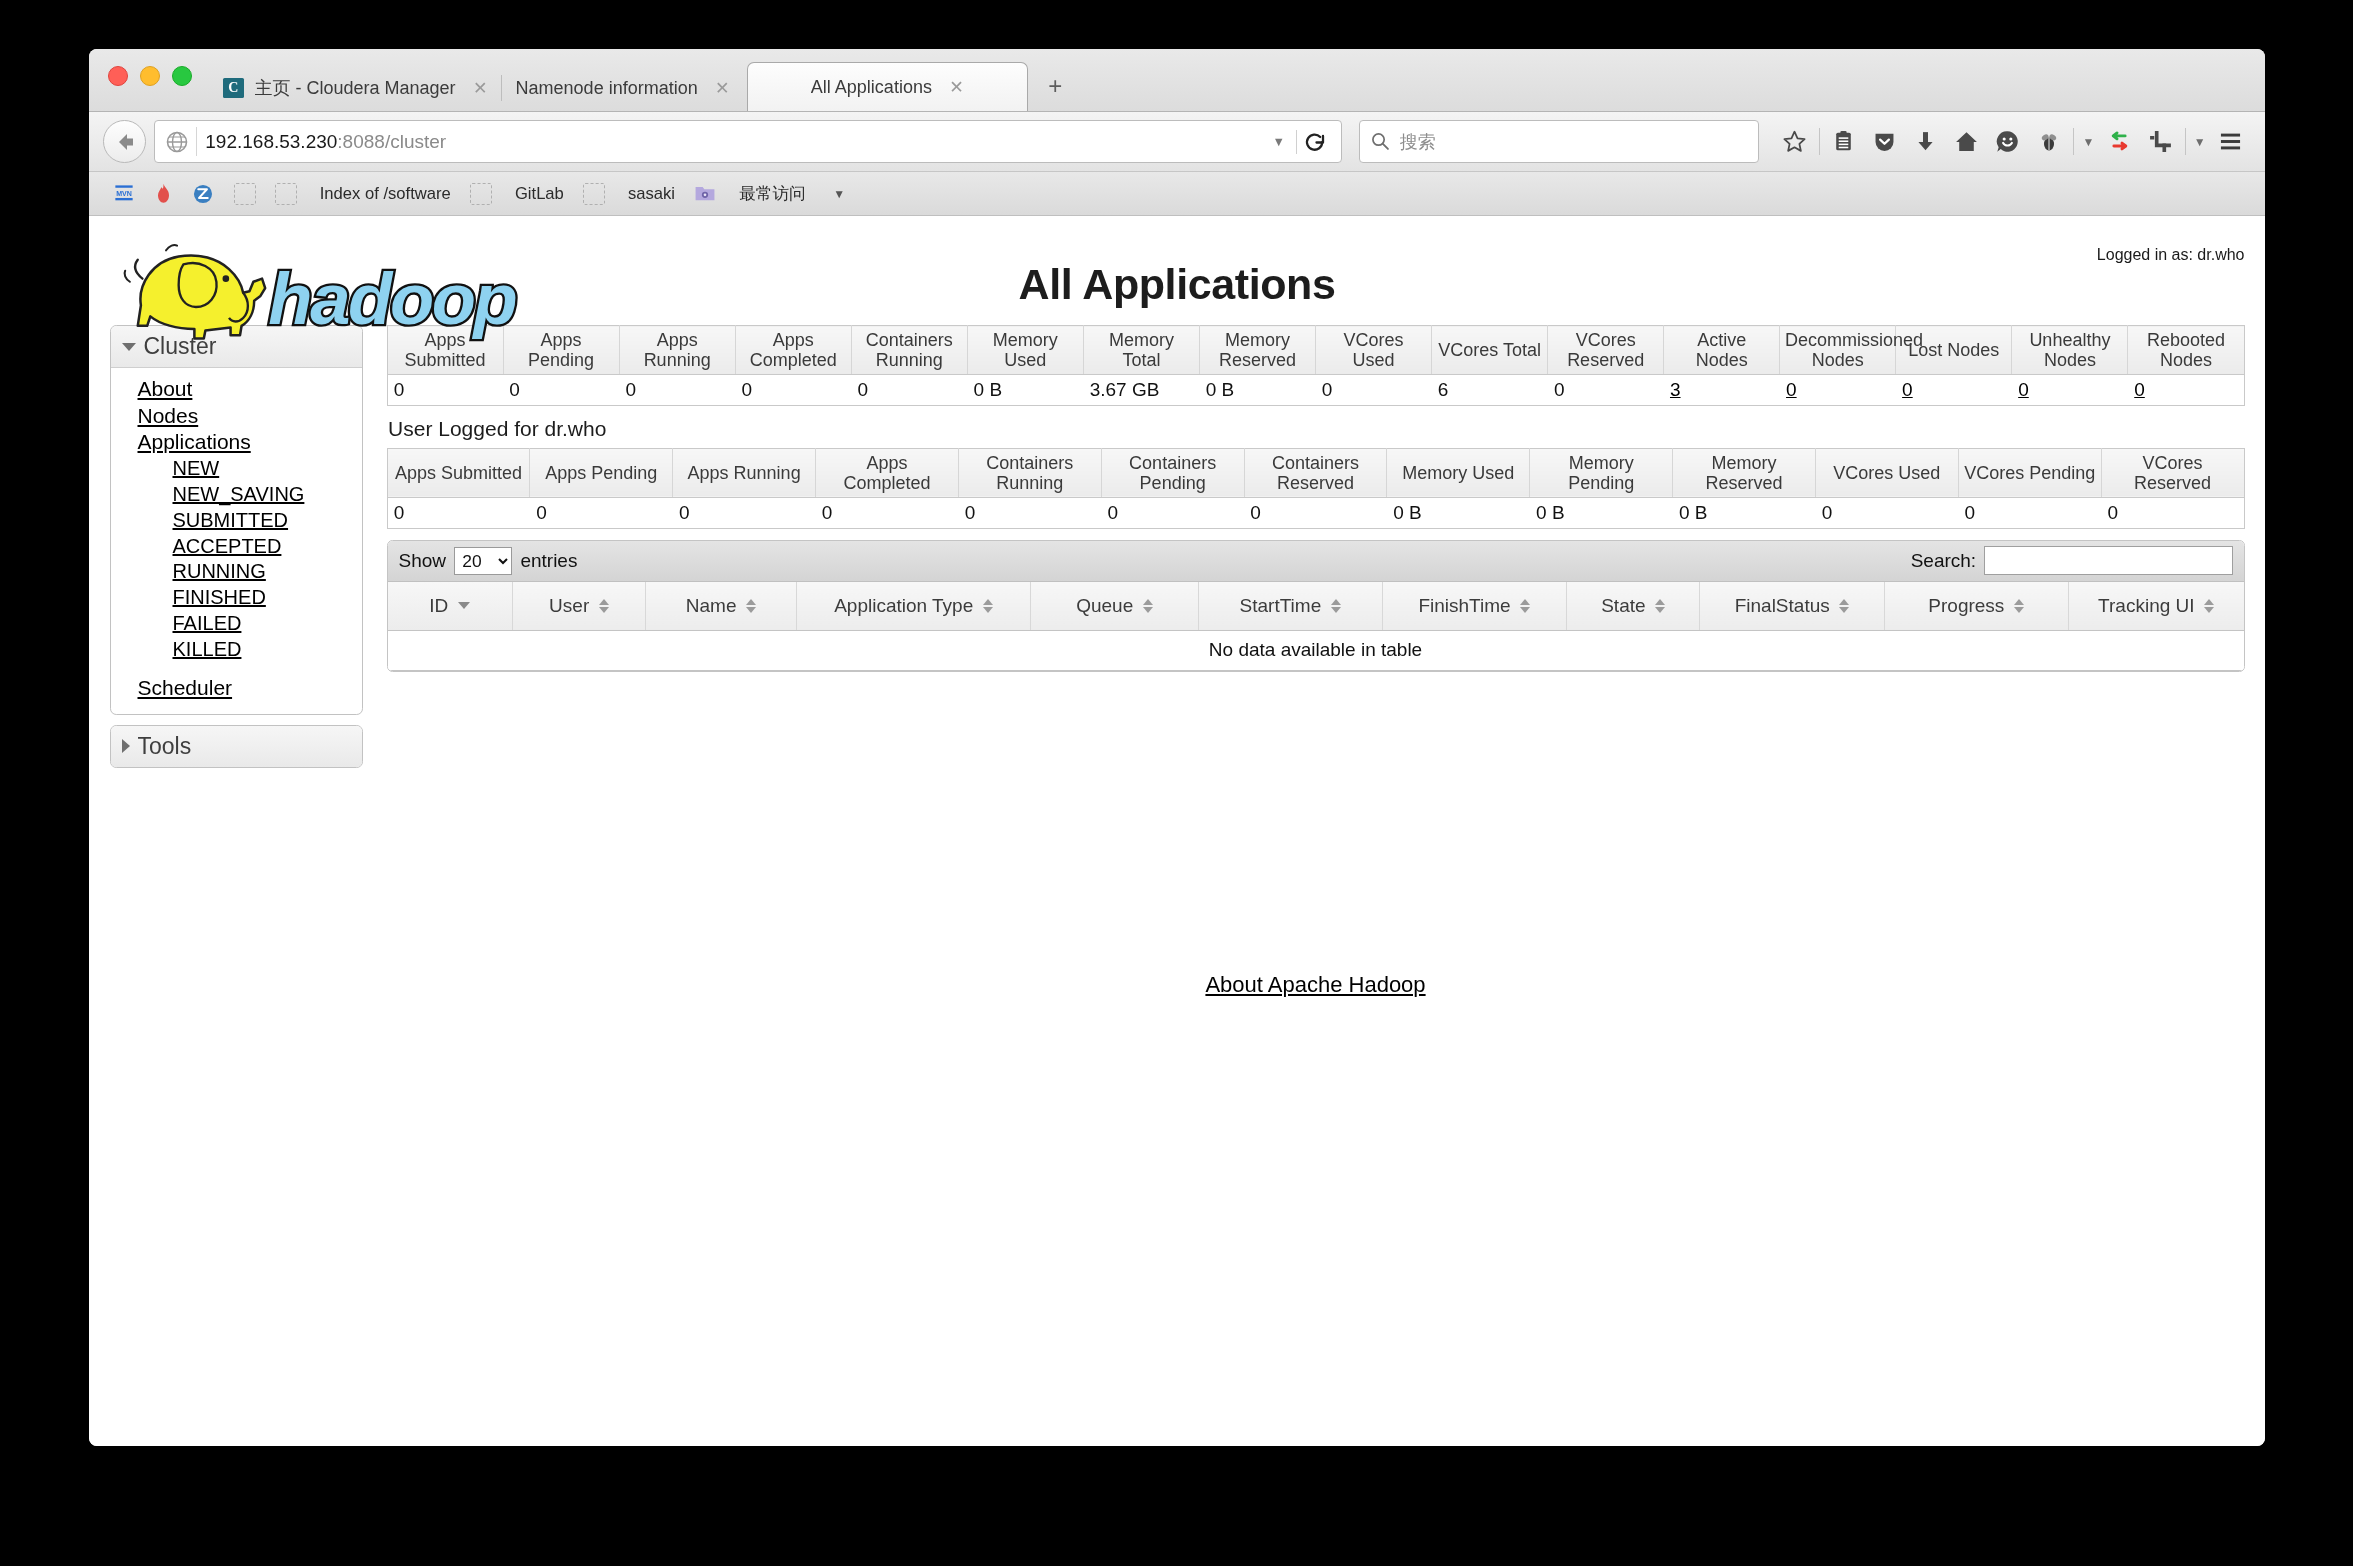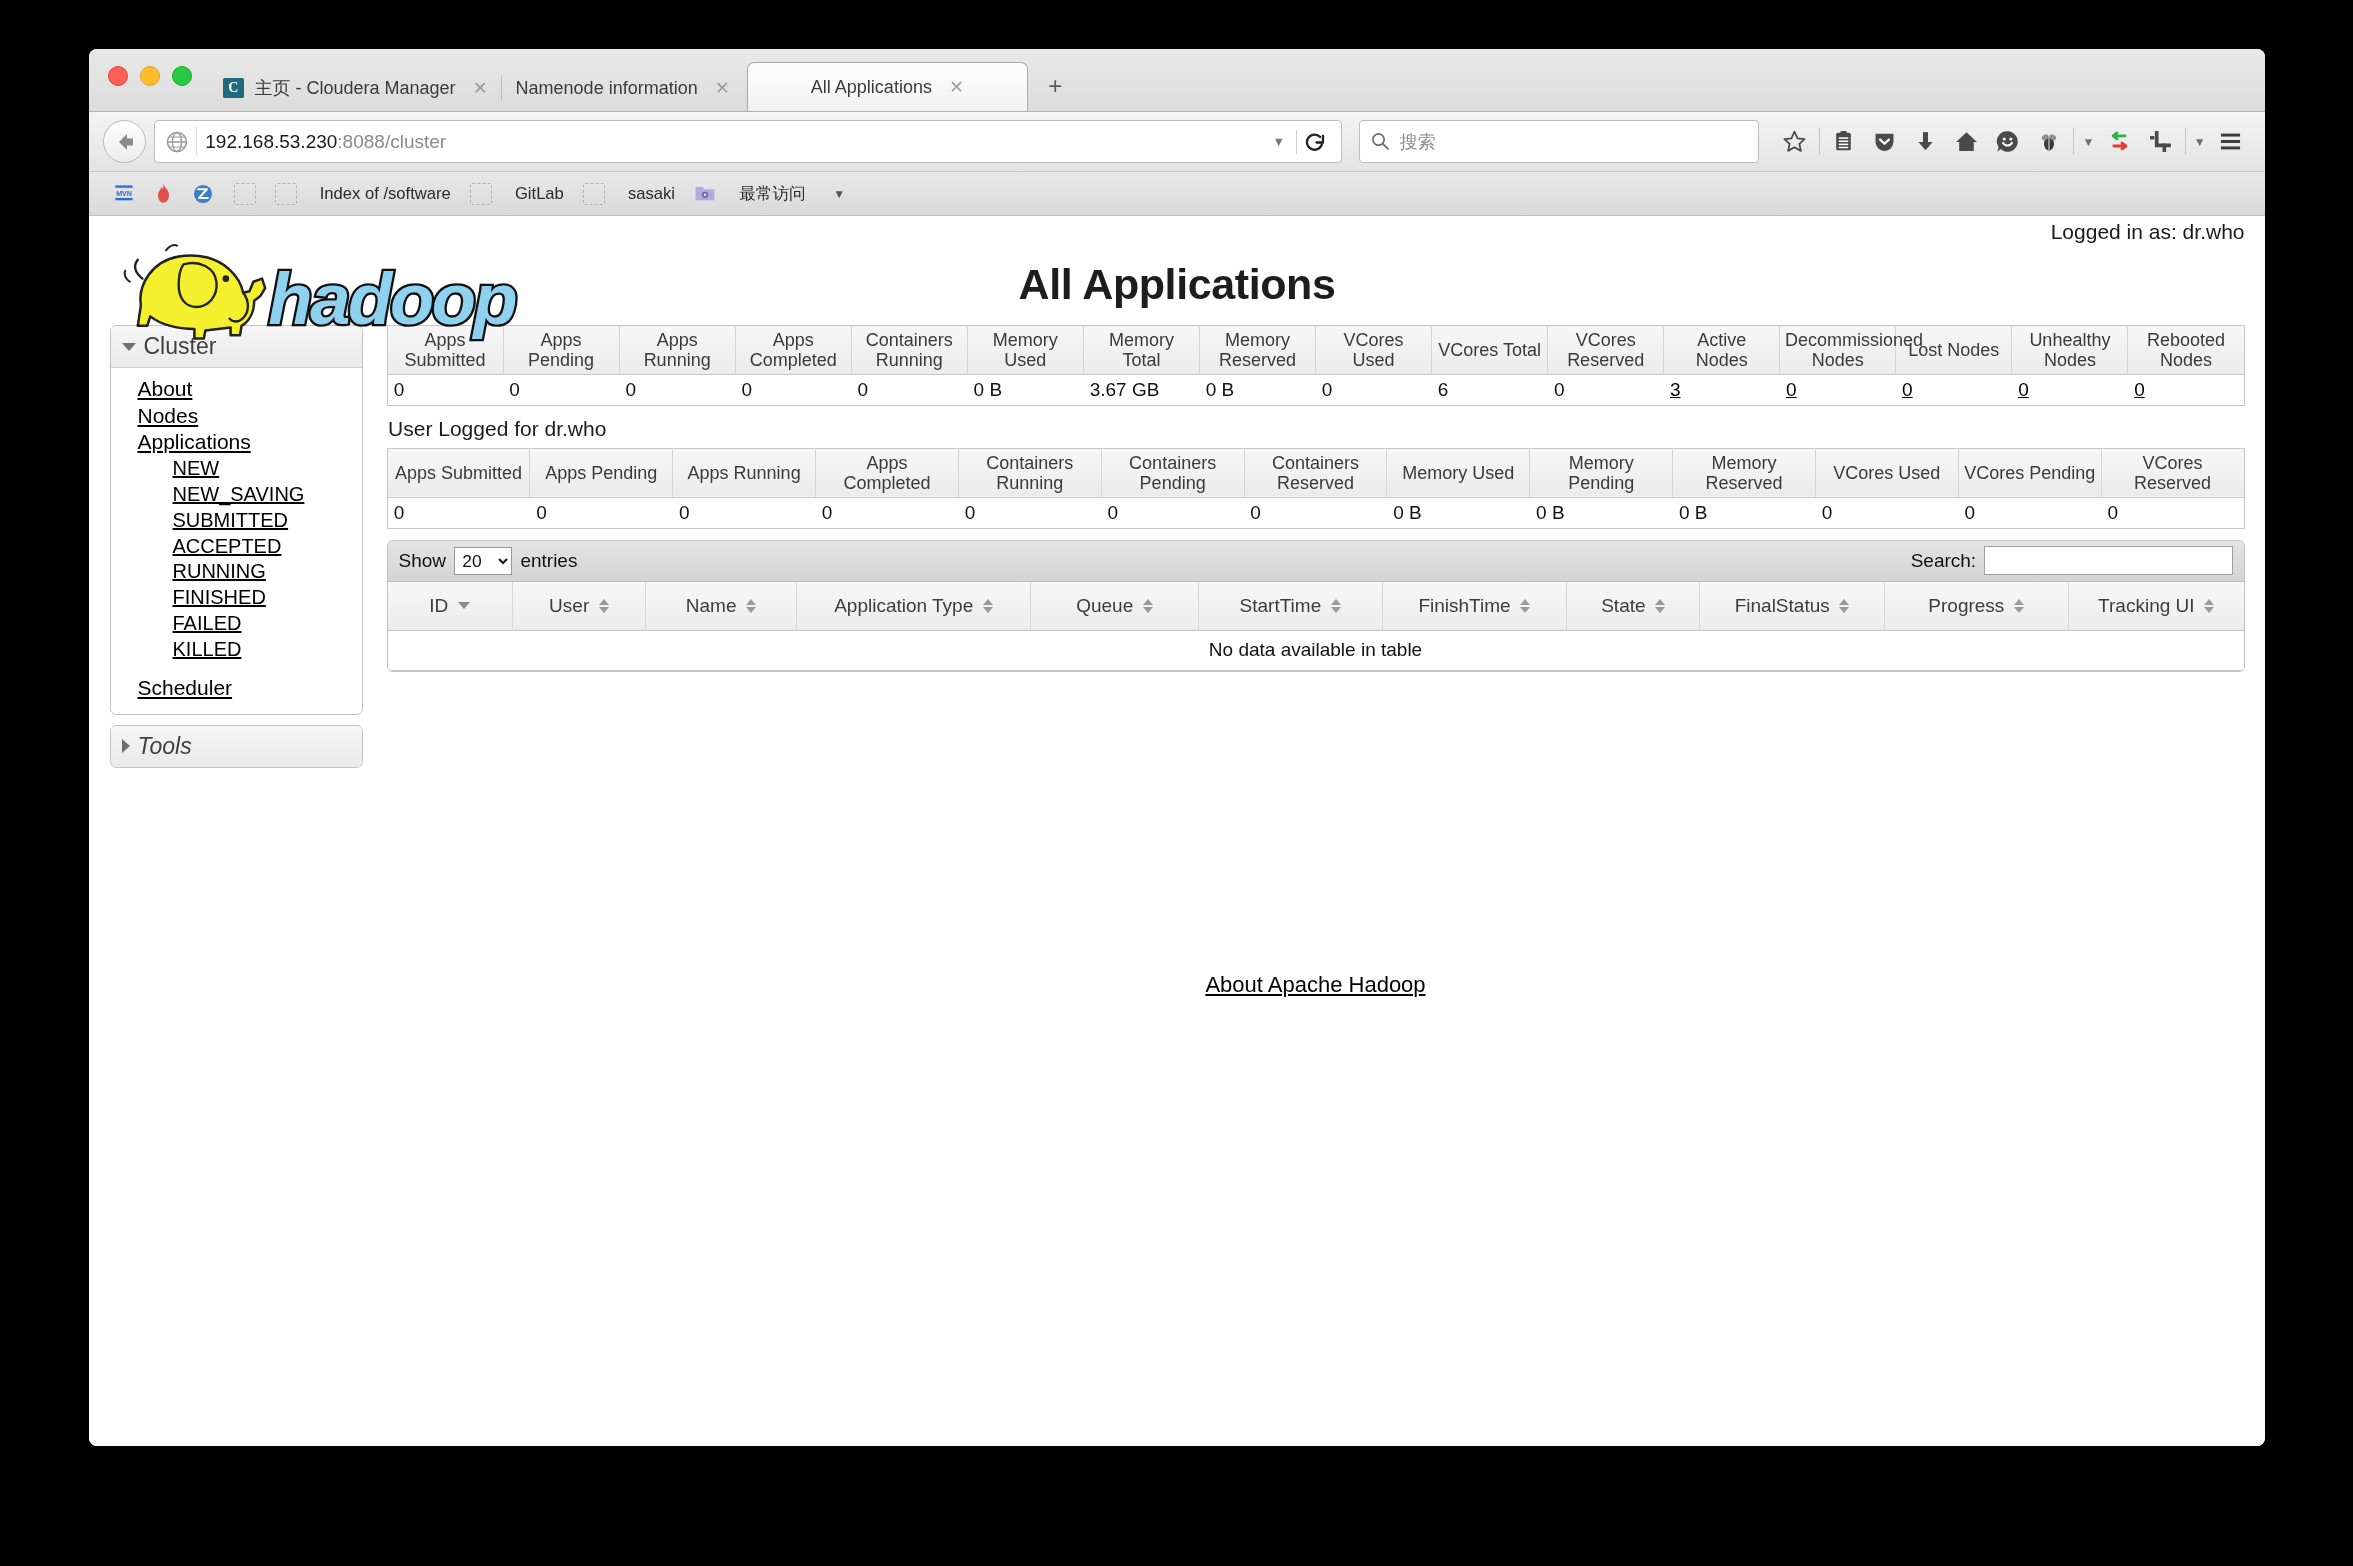--- a/index.html
+++ b/index.html
@@ -156,22 +156,22 @@
   .bmicon-ph {
     width: 20px; height: 20px; border: 0.8px dashed #b0b0b0; border-radius: 2.4px; flex:none;
   }
   .bmcaret { font-size: 12px; color: #555; margin-left: 4.7px; }
 
   
   .page {
     flex: 1 1 auto; background: #fff; position: relative; overflow: hidden;
   }
   .loggedin {
-    position: absolute; right: 20.5px; top: 4px;
-    font-size: 21px; color: #1a1a1a;
+    position: absolute; right: 20.5px; top: 30px;
+    font-size: 16px; color: #1a1a1a;
   }
   .logo {
     position: absolute; left: 20.5px; top: 17.4px;
     width: 474px; height: 118px;
   }
   .pagetitle {
     text-align: center;
     font-size: 43px; font-weight: bold; color: #1d1d1d;
     padding-top: 44px;
     letter-spacing: -0.4px;
@@ -187,21 +187,21 @@
     overflow: hidden;
     margin-bottom: 9.5px;
   }
   .navhead {
     background: linear-gradient(#f6f6f6, #e9e9e9);
     padding: 7px 11px;
     font-size: 23px; color: #3f3f3f;
     border-bottom: 0.8px solid #cfcfcf;
     display: flex; align-items: center; gap: 8px;
   }
-  .navhead.collapsed { border-bottom: none; font-style: italic; }
+  .navhead.collapsed { border-bottom: none; }
   .tri-down { width:0;height:0;border-left:7px solid transparent;border-right:7px solid transparent;border-top:8.7px solid #6f6f6f; }
   .tri-right { width:0;height:0;border-top:7px solid transparent;border-bottom:7px solid transparent;border-left:8.7px solid #6f6f6f; }
   .navbody { padding: 7px 0 12.6px 0; }
   .navlink {
     display: block;
     font-size: 21px; color: #000;
     text-decoration: underline;
     padding: 1.6px 0 1.6px 27px;
     line-height: 1.13;
   }

